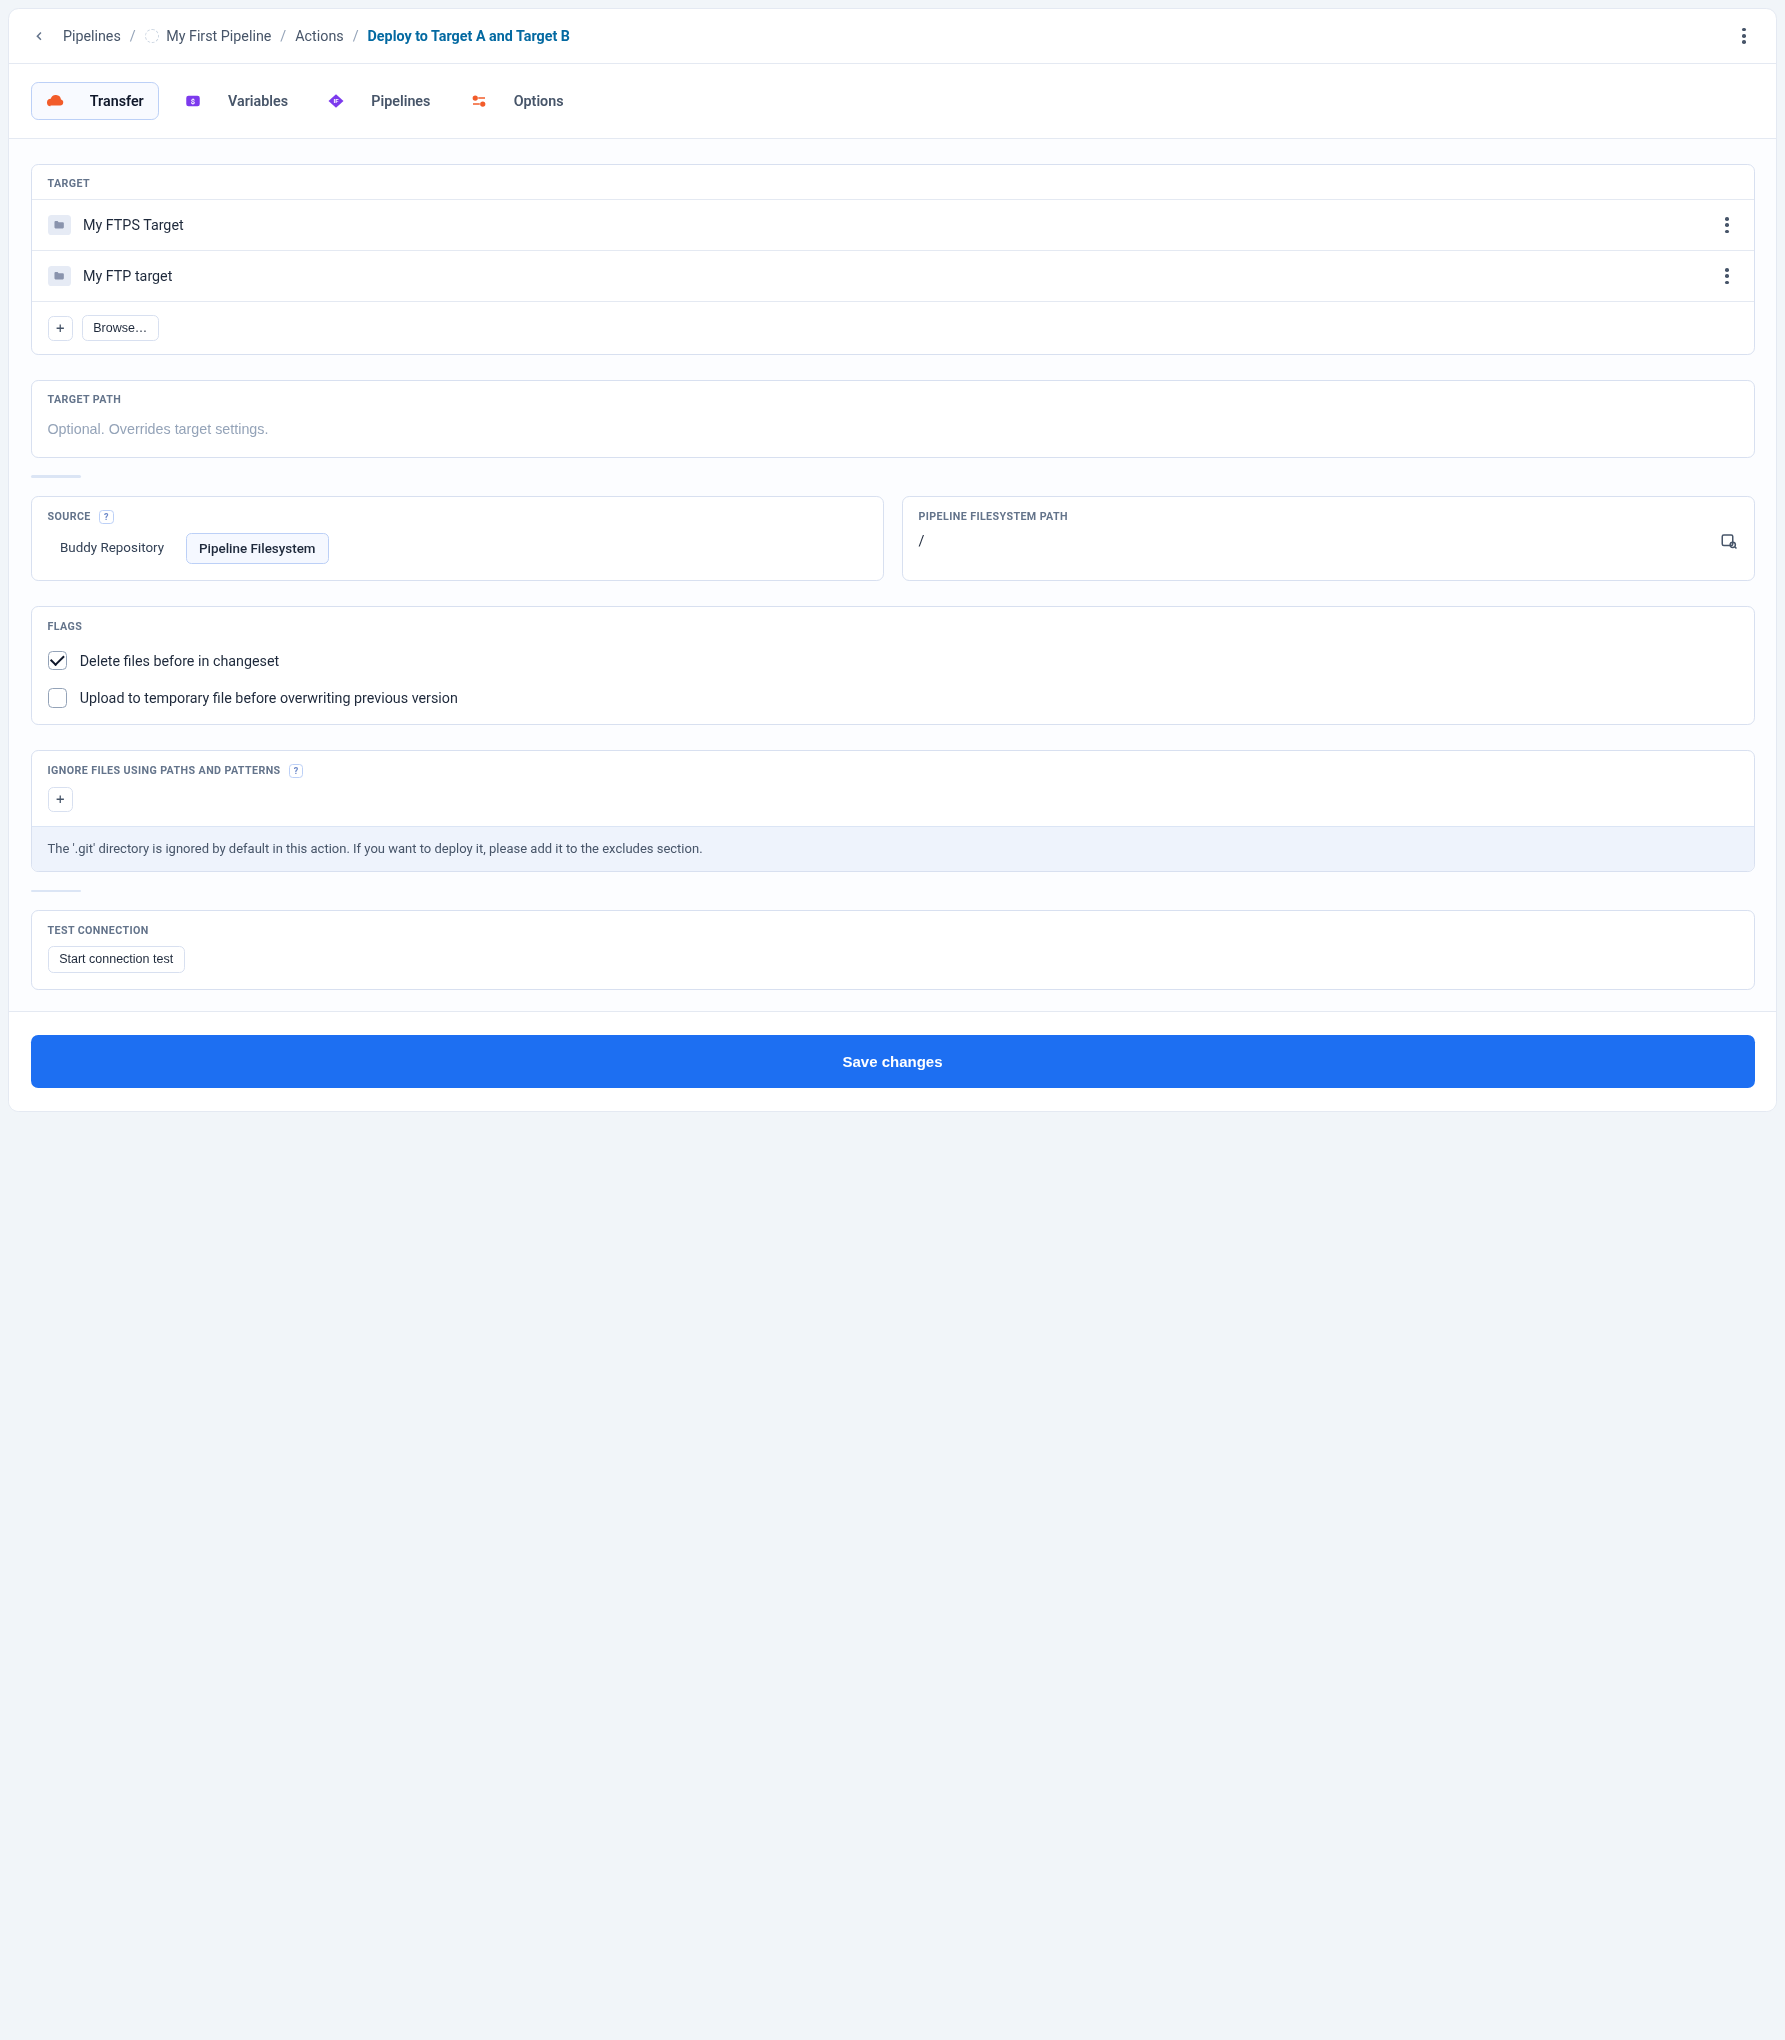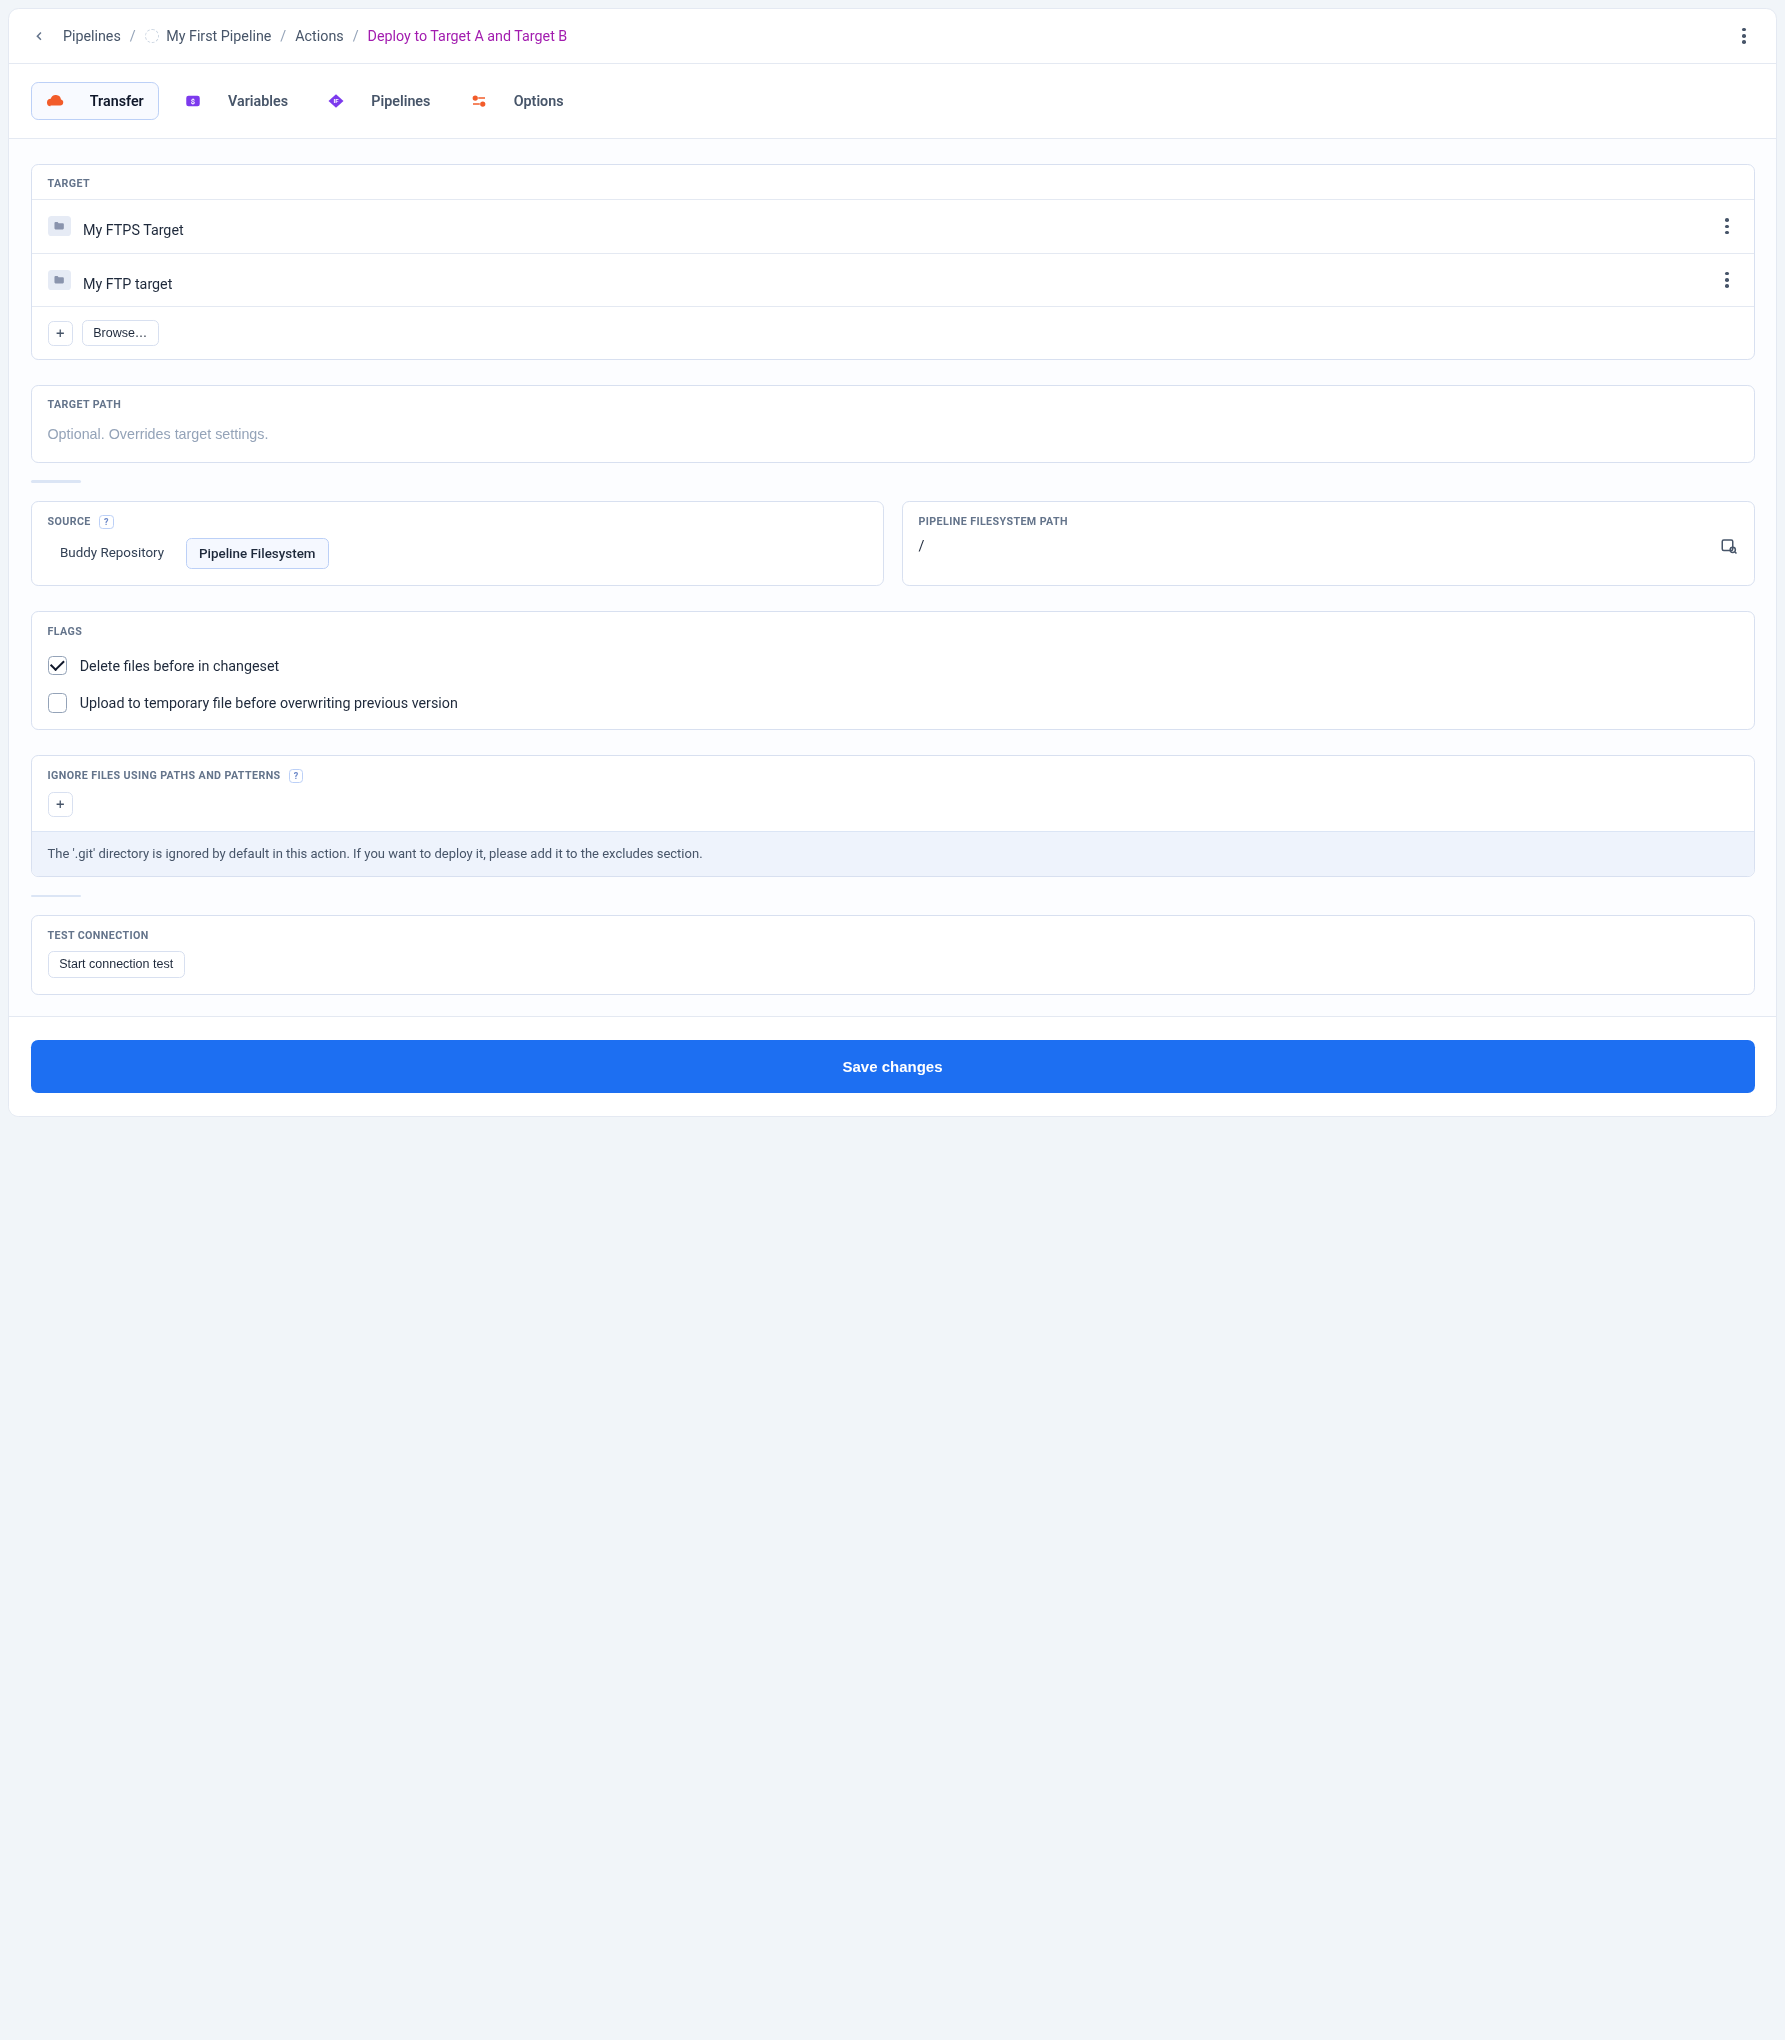--- a/index.html
+++ b/index.html
@@ -27,21 +27,21 @@
   }
   .breadcrumbs {
     display: flex;
     align-items: center;
     gap: 9px;
     font-size: 14.3px;
     color: #475569;
   }
   .breadcrumbs .sep { color: #94a3b8; }
   .breadcrumbs a { color: #475569; text-decoration: none; }
-  .breadcrumbs .current { color: #a21caf; font-weight: 400; }
+  .breadcrumbs .current { color: #0369a1; font-weight: 700; }
   .back-arrow {
     width: 18px; height: 18px; display:flex; align-items:center; justify-content:center;
     color:#64748b; cursor:pointer; margin-right:5.4px;
   }
   .spinner-icon {
     width:14.3px; height:14.3px; border:1.8px dashed #cbd5e1; border-radius:50%;
     display:inline-block; vertical-align:middle; margin-right:1.8px;
   }
   .kebab {
     width:21.5px; height:21.5px; display:flex; flex-direction:column; align-items:center; justify-content:center;
@@ -81,21 +81,21 @@
     display:flex; align-items:center; justify-content:space-between;
     padding:14.3px 16px; border-top:0.9px solid #e4e9f2;
   }
   .target-row:first-of-type { border-top:0.9px solid #e4e9f2; }
   .target-left { display:flex; align-items:center; gap:12.5px; }
   .folder-icon {
     width:23px; height:19.7px; border-radius:3.6px; background:#e6ebf5;
     display:flex; align-items:center; justify-content:center;
     color:#8a94ad; font-size:10.7px;
   }
-  .target-name { font-size:14.3px; color:#1e293b;margin-top:8px; }
+  .target-name { font-size:14.3px; color:#1e293b; }
   .target-add-row {
     display:flex; align-items:center; gap:9px;
     padding:12.5px 16px; border-top:0.9px solid #e4e9f2;
   }
   .icon-btn {
     width:25px; height:25px; border:0.9px solid #d8e0f0; border-radius:5.4px;
     background:#fff; display:flex; align-items:center; justify-content:center;
     cursor:pointer; color:#475569; font-size:14.3px;
   }
   .btn-small {

